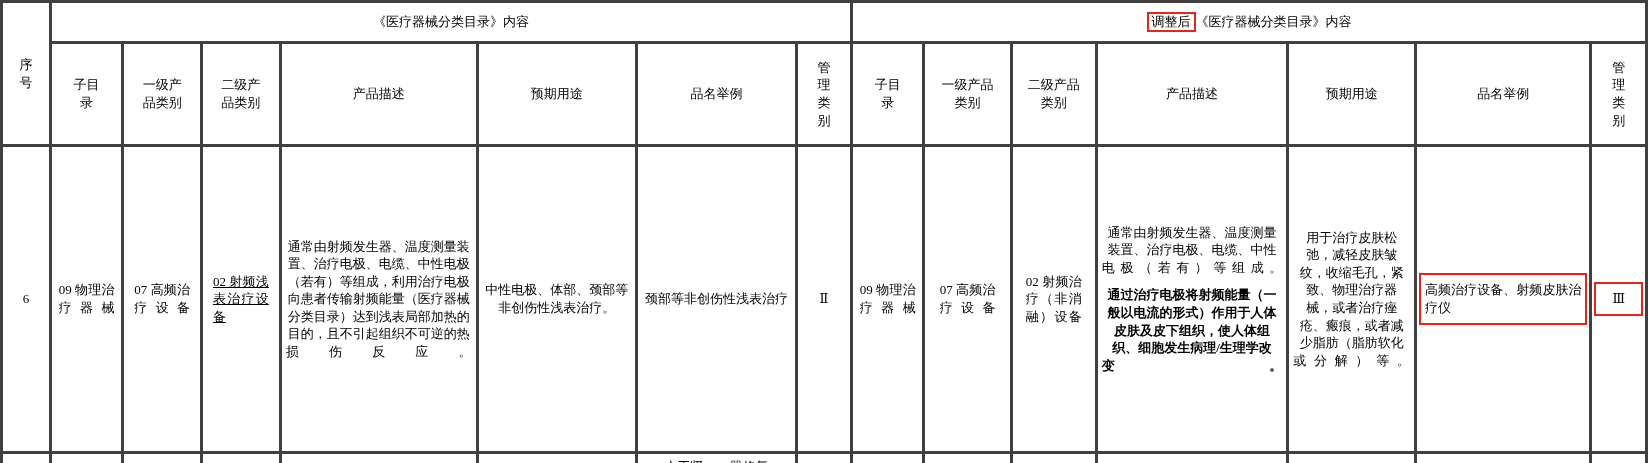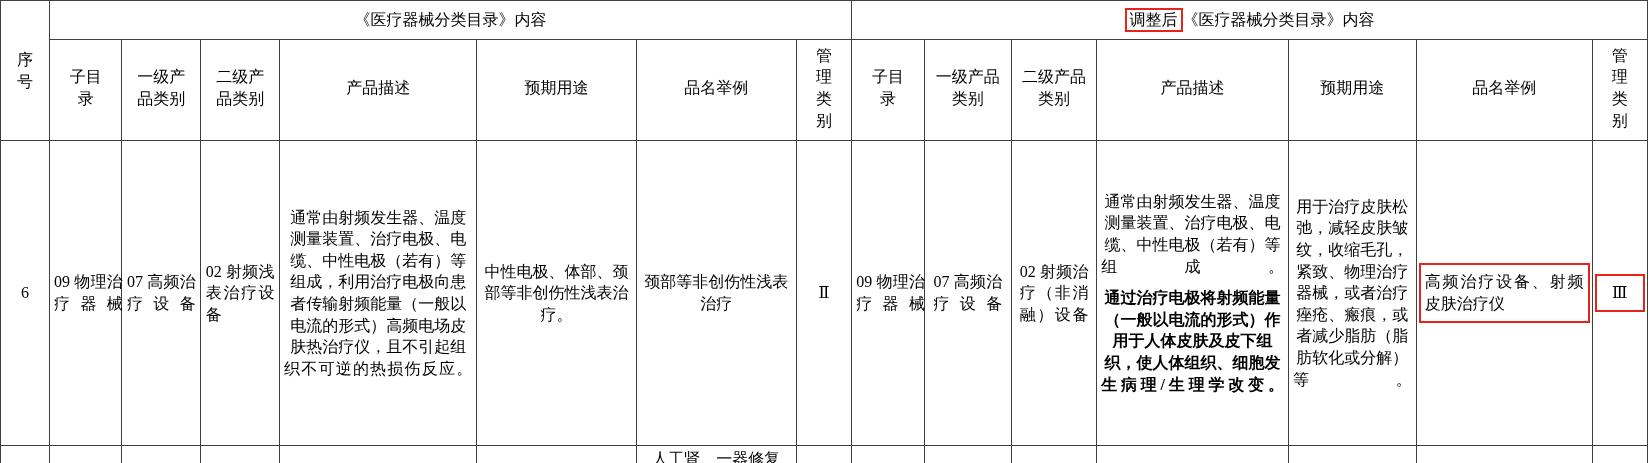--- a/index.html
+++ b/index.html
@@ -19,37 +19,36 @@
     width: 1648px;
     height: 463px;
   }
   table.doc {
     border-collapse: collapse;
     table-layout: fixed;
     width: 1648px;
     margin: 0;
   }
   table.doc td, table.doc th {
-    border: 1px solid #404040;
+    border: 3px solid #404040;
     padding: 2px 4px;
     vertical-align: middle;
     text-align: center;
     font-weight: normal;
-    font-size: 16px;
+    font-size: 13px;
     line-height: 1.35;
   }
   .grouphdr {
     font-size: 19px;
     height: 34px;
   }
   .colhdr {
     font-size: 18px;
     height: 96px;
     font-weight: normal;
-    font-family: Liberation Mono, monospace;
   }
   .vert-title {
     font-size: 18px;
     line-height: 1.1;
   }
   .serial {
     font-size: 18px;
   }
   td.body-cell {
     font-size: 17px;
@@ -170,23 +169,23 @@
     <tbody>
       <tr>
         <td class="serial body-cell">6</td>
         <td class="body-cell">
           <div style="width:4.3em;margin:0 auto;text-align:justify;text-align-last:justify;">09 物理治疗器械</div>
         </td>
         <td class="body-cell">
           <div style="width:4.3em;margin:0 auto;text-align:justify;text-align-last:justify;">07 高频治疗设备</div>
         </td>
         <td class="body-cell">
-          <div style="width:4.3em;margin:8px auto;text-align:justify;text-align-last:justify;">02 射频浅表治疗设备</div>
-        </td>
-        <td class="body-cell just">通常由射频发生器、温度测量装置、治疗电极、电缆、中性电极（若有）等组成，利用治疗电极向患者传输射频能量（一般以电流的形式）高频电场皮肤热治疗仪，且不引起组织不可逆的热损伤反应。</td>
+          <div style="width:4.3em;margin:8px auto;text-align:justify;text-align-last:justify;text-decoration:underline;">02 射频浅表治疗设备</div>
+        </td>
+        <td class="body-cell just">通常由射频发生器、温度测量装置、治疗电极、电缆、中性电极（若有）等组成，利用治疗电极向患者传输射频能量（医疗器械分类目录）达到浅表局部加热的目的，且不引起组织不可逆的热损伤反应。</td>
         <td class="body-cell just-left">中性电极、体部、颈部等非创伤性浅表治疗。</td>
         <td class="body-cell just-left">颈部等非创伤性浅表治疗</td>
         <td class="body-cell">Ⅱ</td>
         <td class="body-cell">
           <div style="width:4.3em;margin:0 auto;text-align:justify;text-align-last:justify;">09 物理治疗器械</div>
         </td>
         <td class="body-cell">
           <div style="width:4.3em;margin:0 auto;text-align:justify;text-align-last:justify;">07 高频治疗设备</div>
         </td>
         <td class="body-cell">

